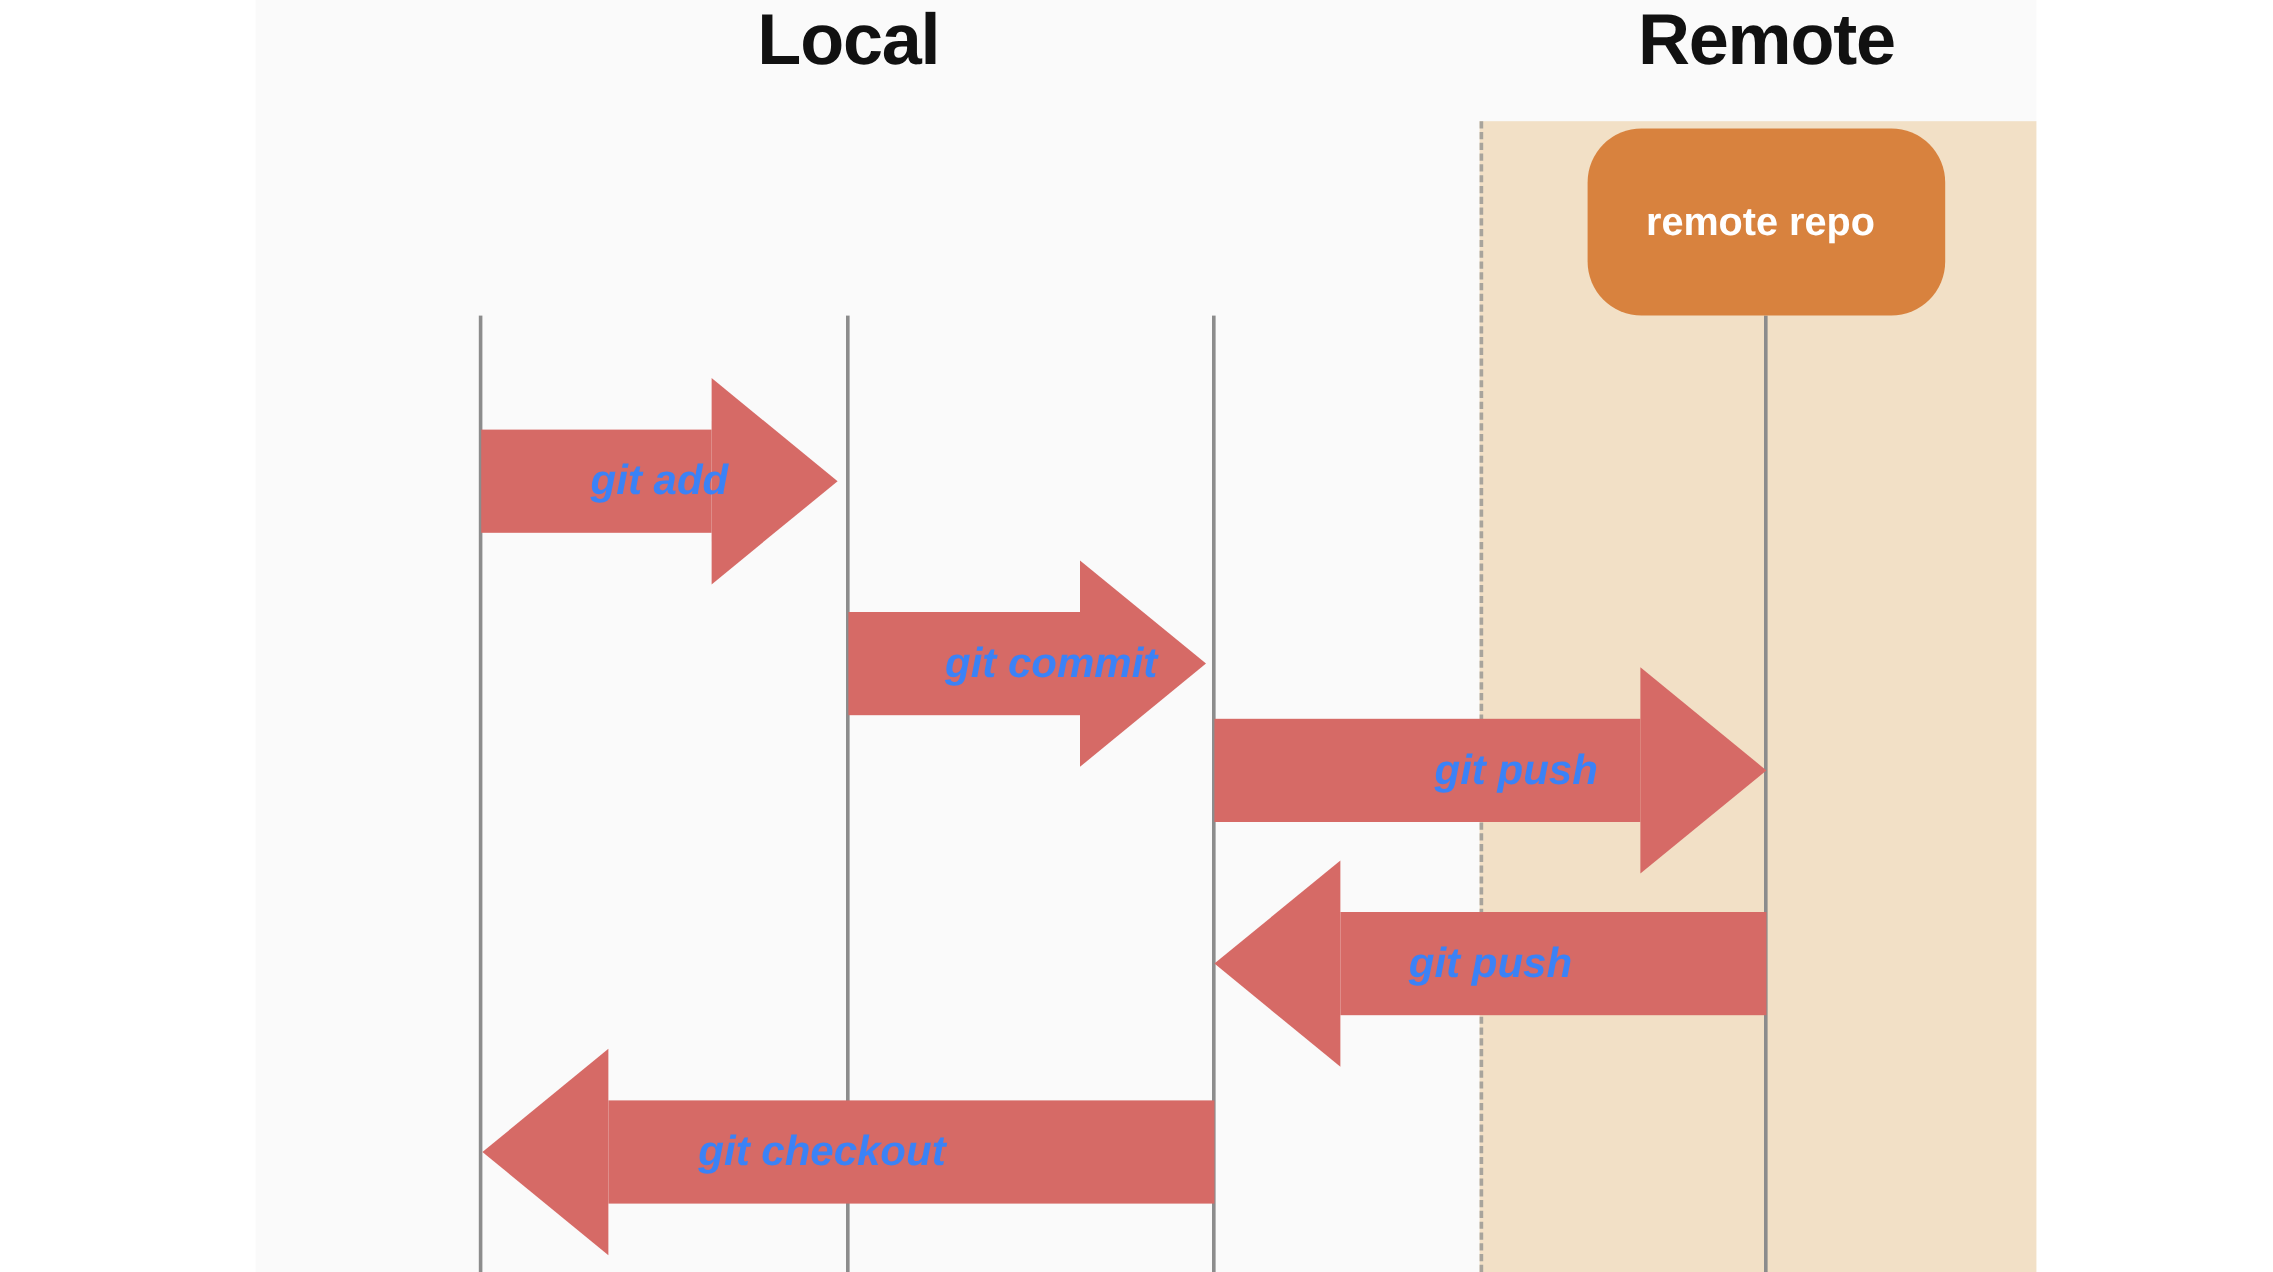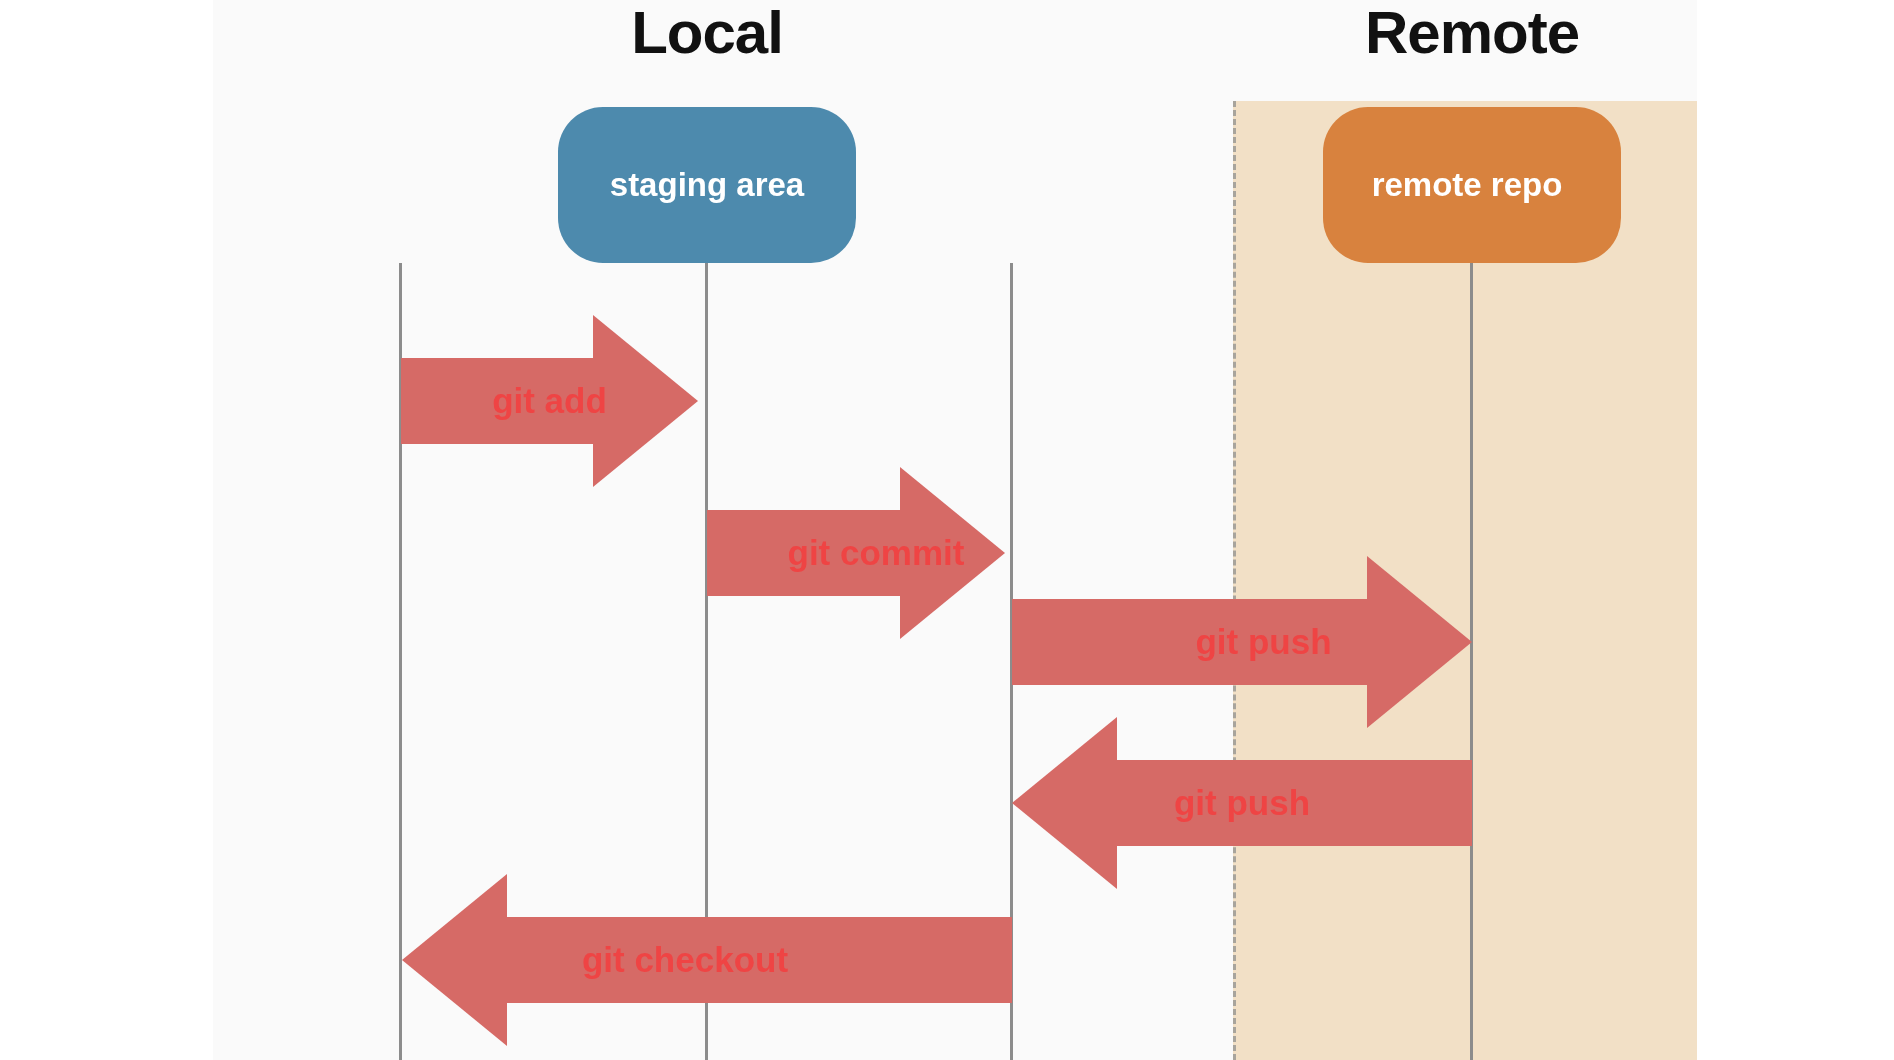--- a/index.html
+++ b/index.html
@@ -87,45 +87,45 @@
     z-index: 5;
   }
   .head-right { border-left: 105px solid var(--arrow, #d66a66); }
   .head-left  { border-right: 105px solid var(--arrow, #d66a66); }
   .arrow-label {
     position: absolute;
     height: 86px;
     display: flex;
     align-items: center;
     justify-content: center;
-    color: #ef4444;
+    color: #3b82f6;
     font-size: 35px;
     font-weight: bold;
     z-index: 6;
     white-space: nowrap;
+    font-style: italic;
   }
 </style>
 </head>
 <body>
 
 <div id="canvas">
 
   <div class="figure-bg"></div>
 
   <div class="remote-region"></div>
 
   <div class="diagram-title" style="left:507px;">Local</div>
   <div class="diagram-title" style="left:1272px;">Remote</div>
 
   <div class="lifeline" style="left:399px;"></div>
   <div class="lifeline" style="left:705px;"></div>
   <div class="lifeline" style="left:1010px;"></div>
   <div class="lifeline" style="left:1470px;"></div>
 
-  <div class="node node-staging">staging area</div>
   <div class="node node-remote">remote repo</div>
 
   <div>
     <div class="arrow-body" style="left:401px; top:358px; width:192px;"></div>
     <div class="arrow-head head-right" style="left:593px; top:315px;"></div>
     <div class="arrow-label" style="left:401px; top:358px; width:297px;">git add</div>
   </div>
 
   <div>
     <div class="arrow-body" style="left:707px; top:510px; width:193px;"></div>

